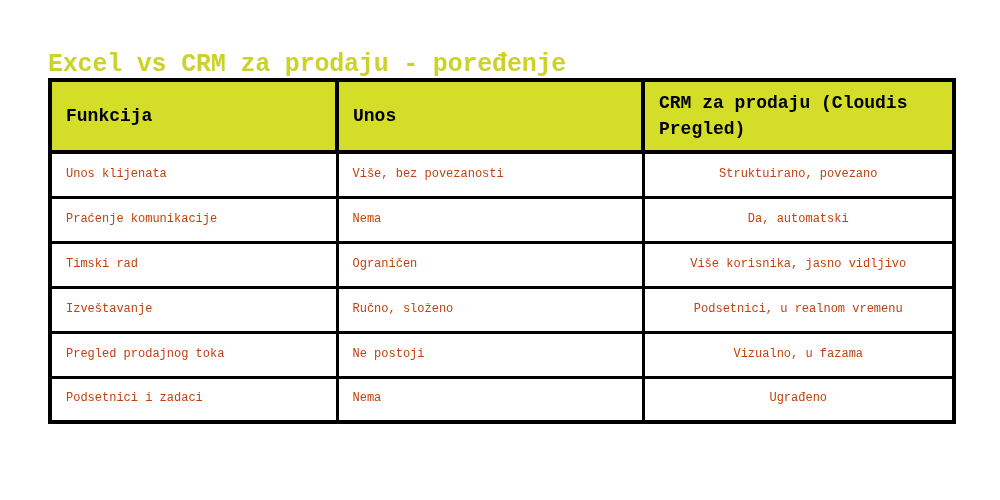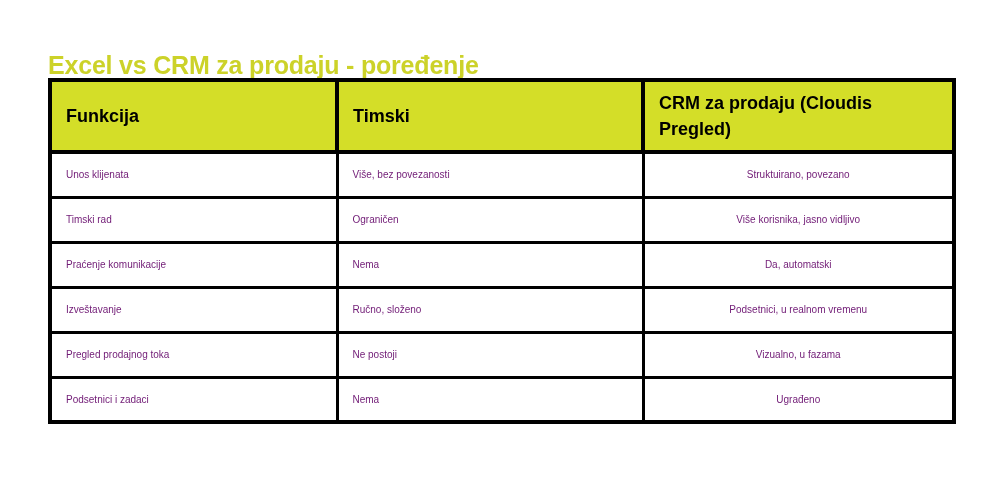--- a/index.html
+++ b/index.html
@@ -13,20 +13,21 @@
     background: #ffffff;
     font-family: "Liberation Sans", "DejaVu Sans", sans-serif;
     overflow: hidden;
   }
 
   .page {
     position: relative;
     width: 1000px;
     height: 500px;
     box-sizing: border-box;
+    font-family: Liberation Mono, monospace;
   }
 
   
   .page-title {
     position: absolute;
     left: 48px;
     top: 33px;
     font-size: 25px;
     font-weight: bold;
     letter-spacing: -0.2px;
@@ -68,22 +69,22 @@
     border-bottom: 4px solid #000000;
     line-height: 1.45;
     box-sizing: border-box;
   }
   table.compare-table thead th:last-child {
     border-right: none;
   }
 
   table.compare-table tbody td {
     background: #ffffff;
-    color: #701a75;
-    font-size: 10px;
+    color: #c2410c;
+    font-size: 12px;
     font-weight: normal;
     text-align: left;
     vertical-align: middle;
     height: 45px;
     padding: 4px 14px 4px 14px;
     border-right: 3px solid #000000;
     border-bottom: 3px solid #000000;
     line-height: 1.3;
     box-sizing: border-box;
     white-space: nowrap;
@@ -108,39 +109,39 @@
   <div class="table-wrap">
     <table class="compare-table">
       <colgroup>
         <col class="c1">
         <col class="c2">
         <col class="c3">
       </colgroup>
       <thead>
         <tr>
           <th>Funkcija</th>
-          <th>Timski</th>
+          <th>Unos</th>
           <th>CRM za prodaju (Cloudis Pregled)</th>
         </tr>
       </thead>
       <tbody>
         <tr>
           <td>Unos klijenata</td>
           <td>Više, bez povezanosti</td>
           <td>Struktuirano, povezano</td>
         </tr>
         <tr>
+          <td>Praćenje komunikacije</td>
+          <td>Nema</td>
+          <td>Da, automatski</td>
+        </tr>
+        <tr>
           <td>Timski rad</td>
           <td>Ograničen</td>
           <td>Više korisnika, jasno vidljivo</td>
-        </tr>
-        <tr>
-          <td>Praćenje komunikacije</td>
-          <td>Nema</td>
-          <td>Da, automatski</td>
         </tr>
         <tr>
           <td>Izveštavanje</td>
           <td>Ručno, složeno</td>
           <td>Podsetnici, u realnom vremenu</td>
         </tr>
         <tr>
           <td>Pregled prodajnog toka</td>
           <td>Ne postoji</td>
           <td>Vizualno, u fazama</td>

